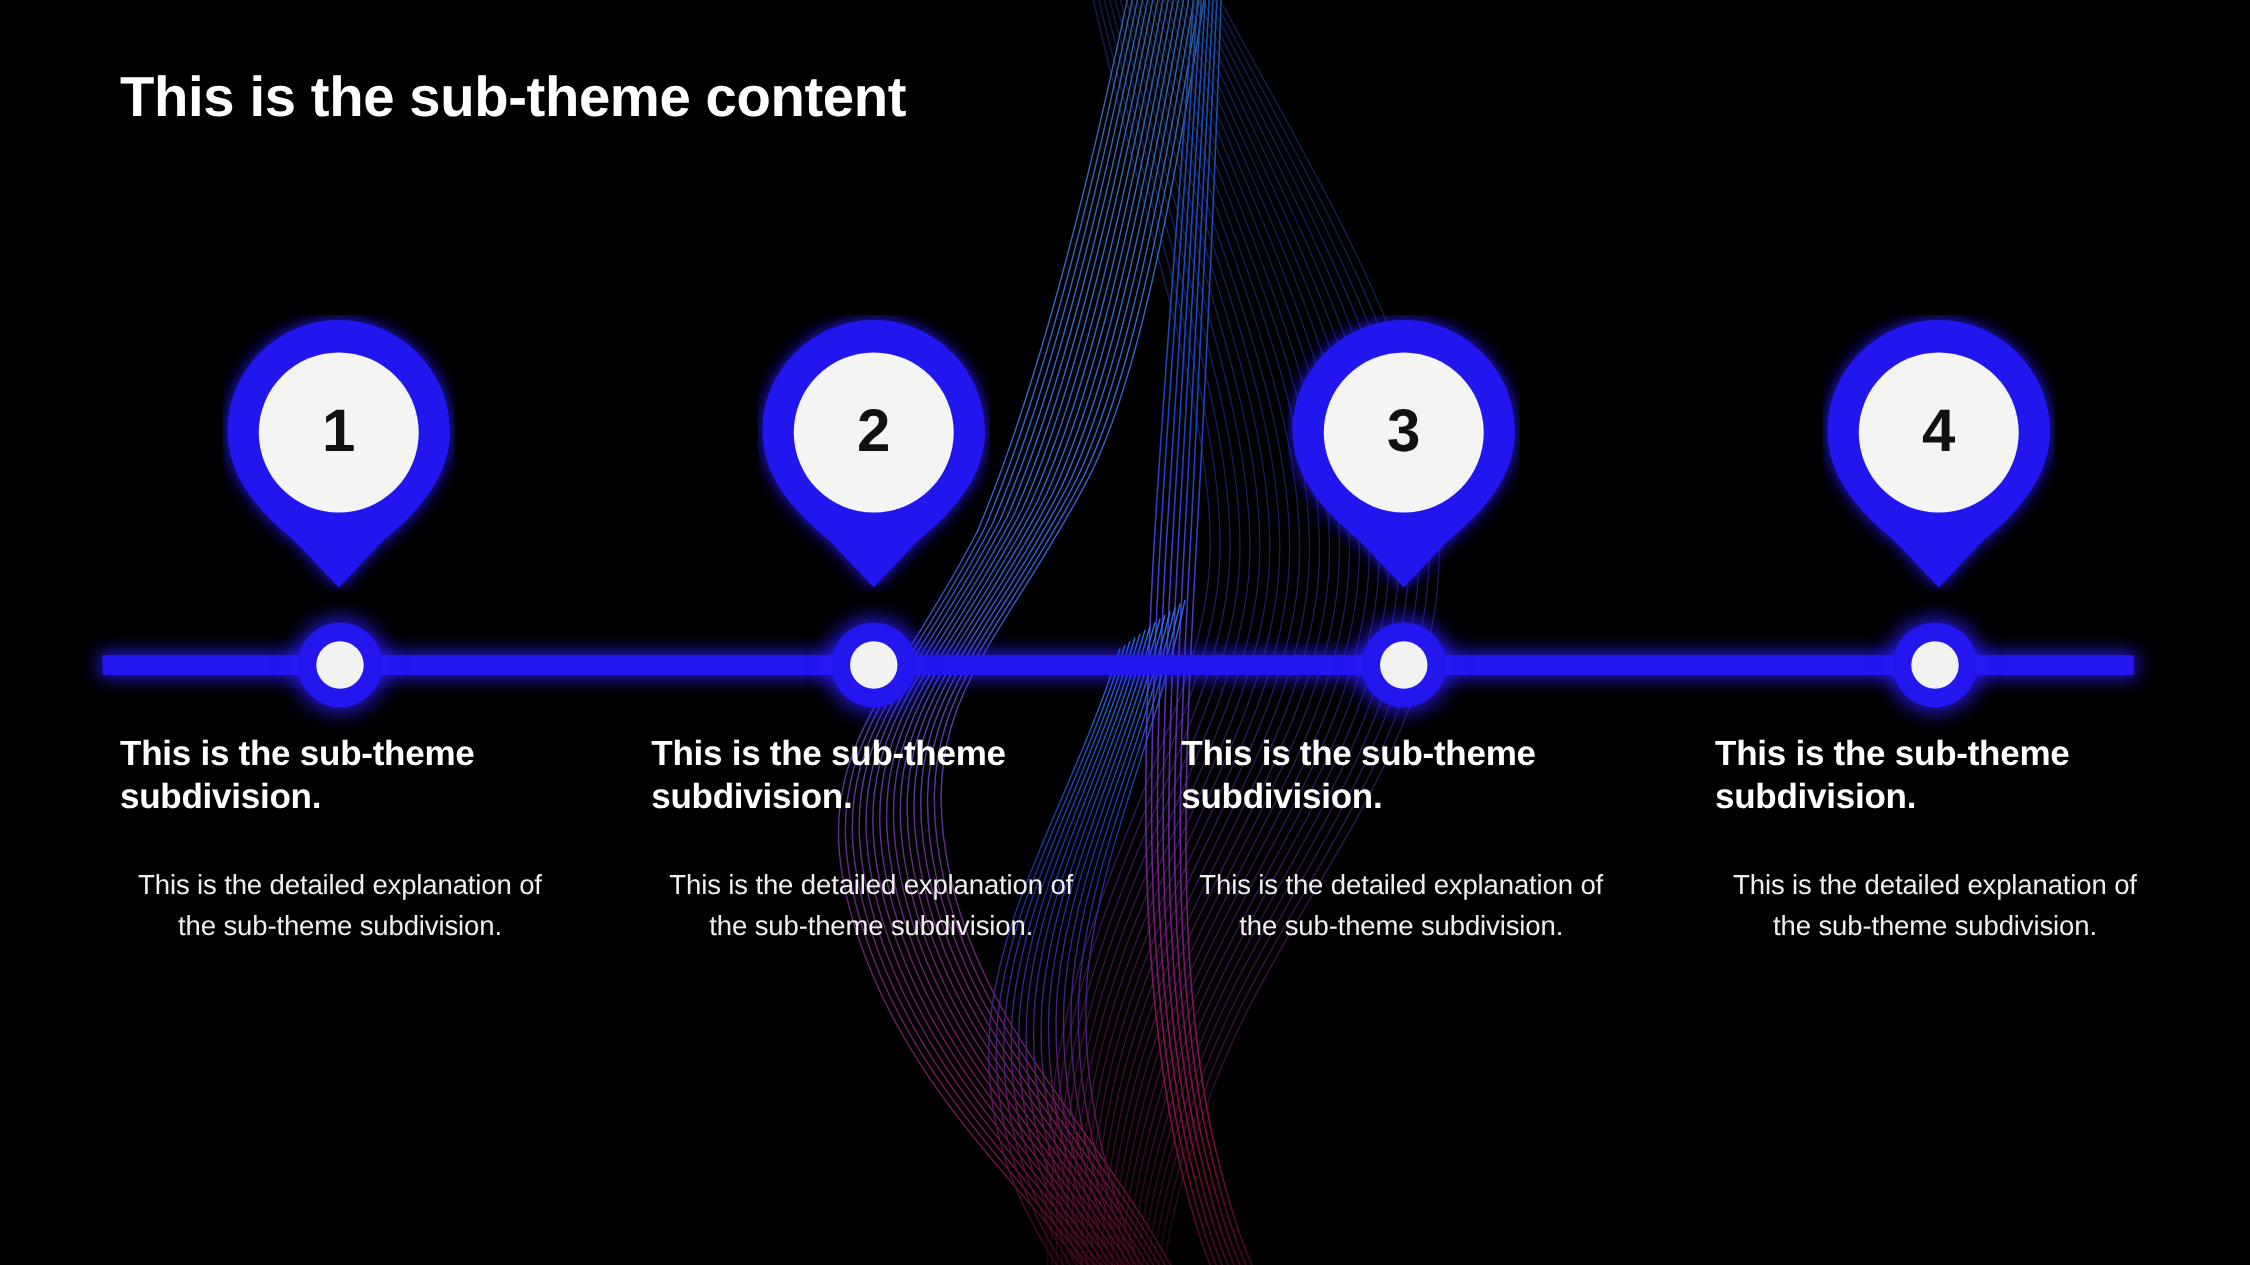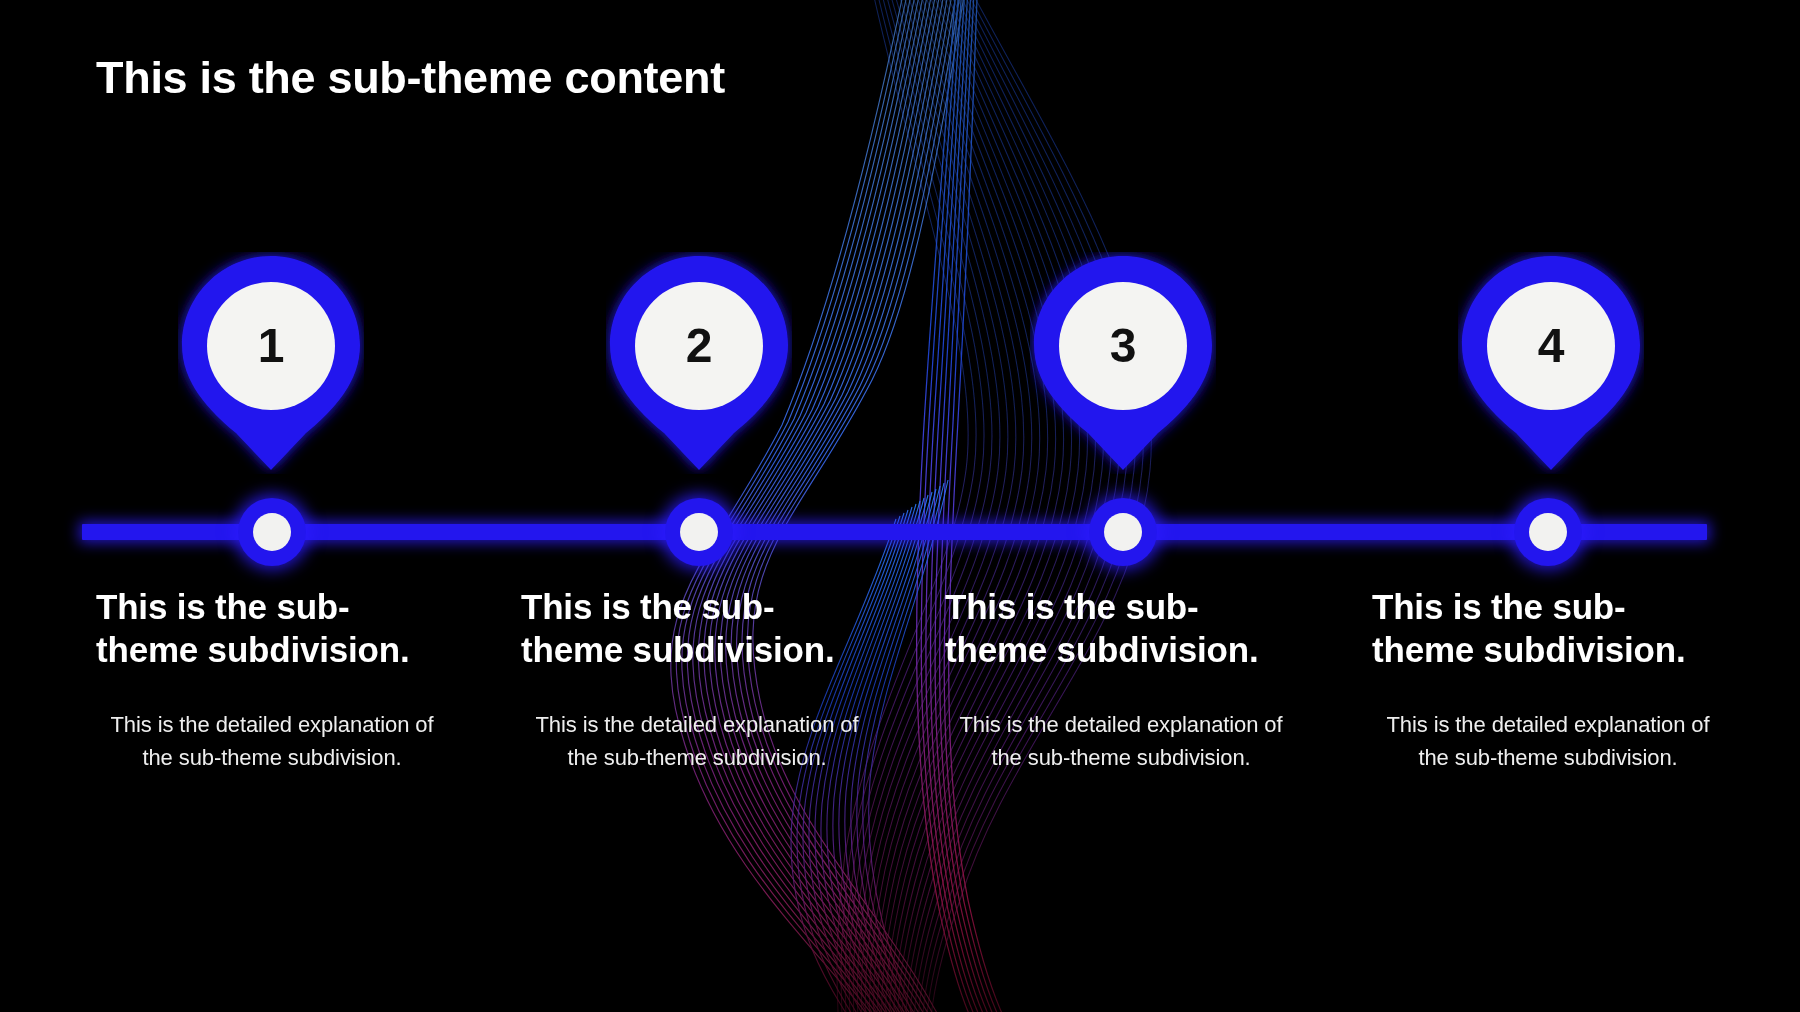--- a/index.html
+++ b/index.html
@@ -97,21 +97,21 @@
     background:#f2f2f0;
   }
 
   
   .column {
     position:absolute;
     top:586px;
     width:352px;
   }
   .col-heading {
-    font-size:35px;
+    font-size:28px;
     font-weight:bold;
     color:#ffffff;
     line-height:1.22;
     letter-spacing:-0.2px;
   }
   .col-body {
     margin-top:38px;
     font-size:22px;
     font-weight:normal;
     color:#eeeeee;

